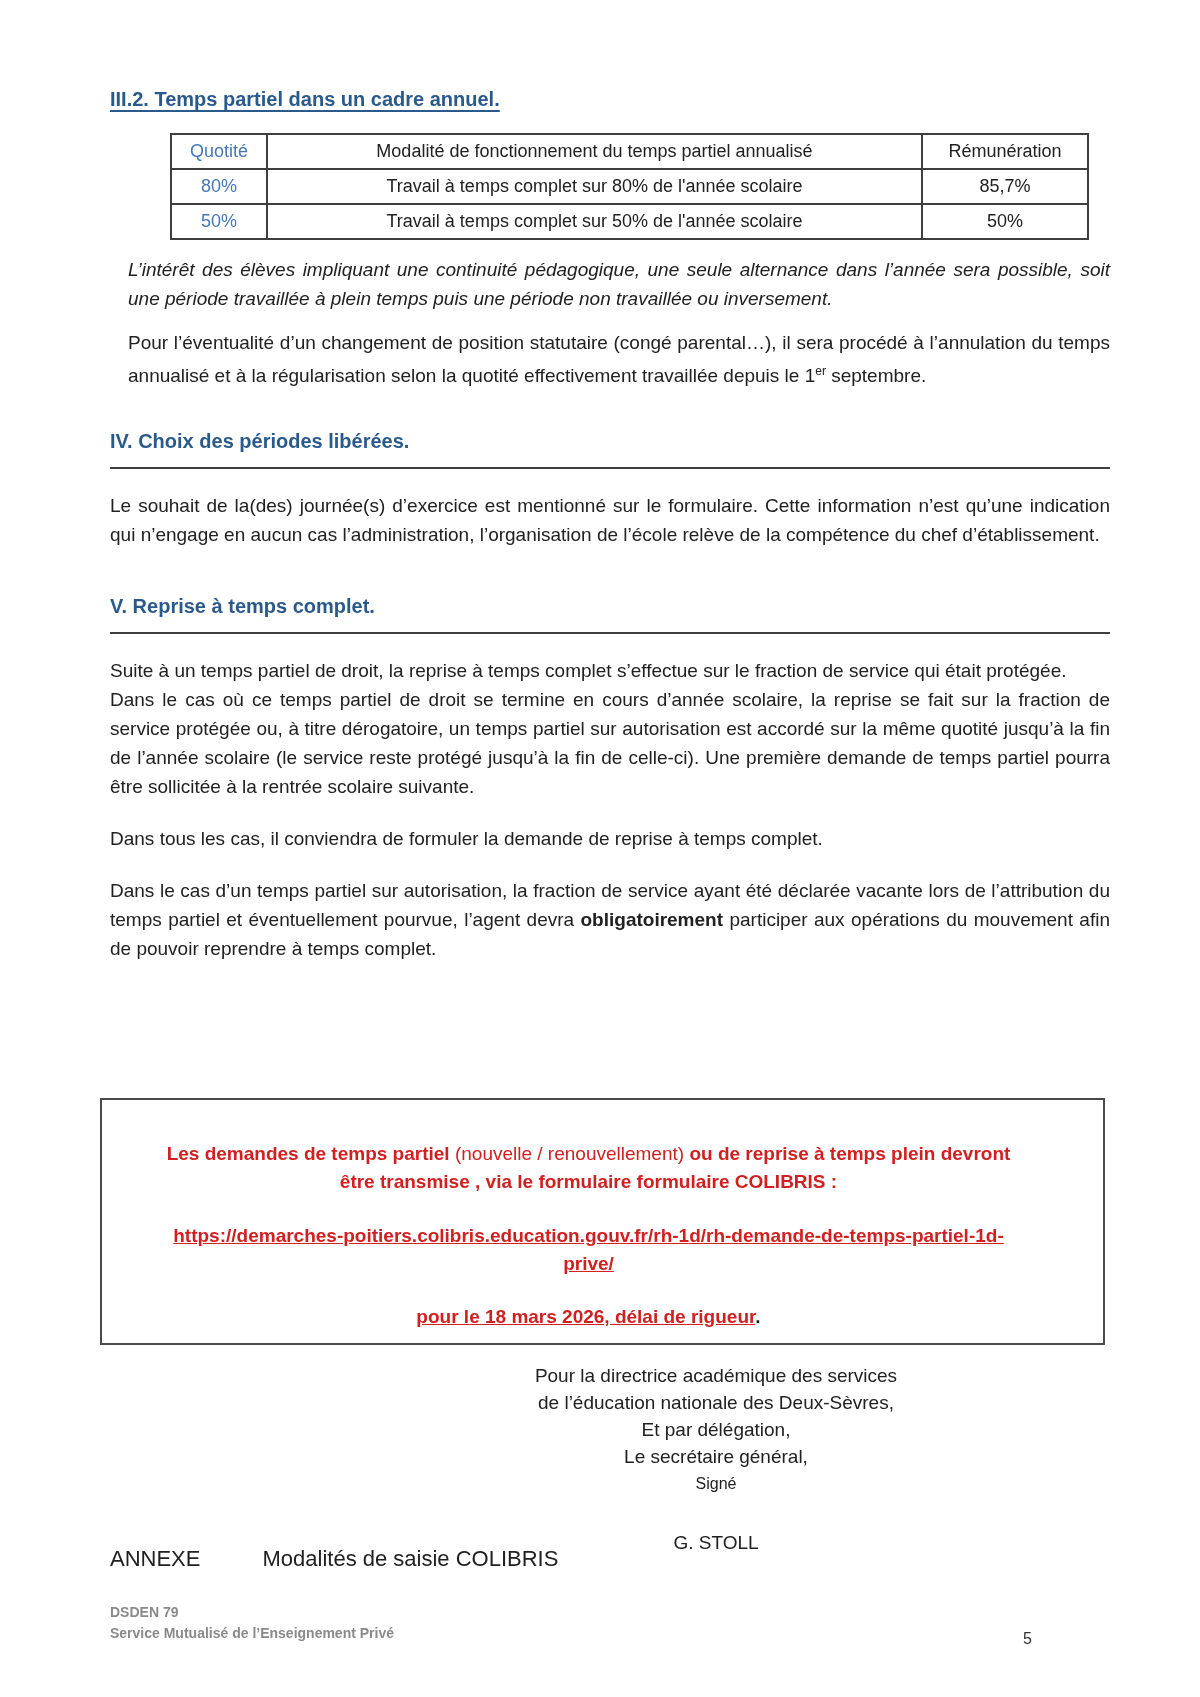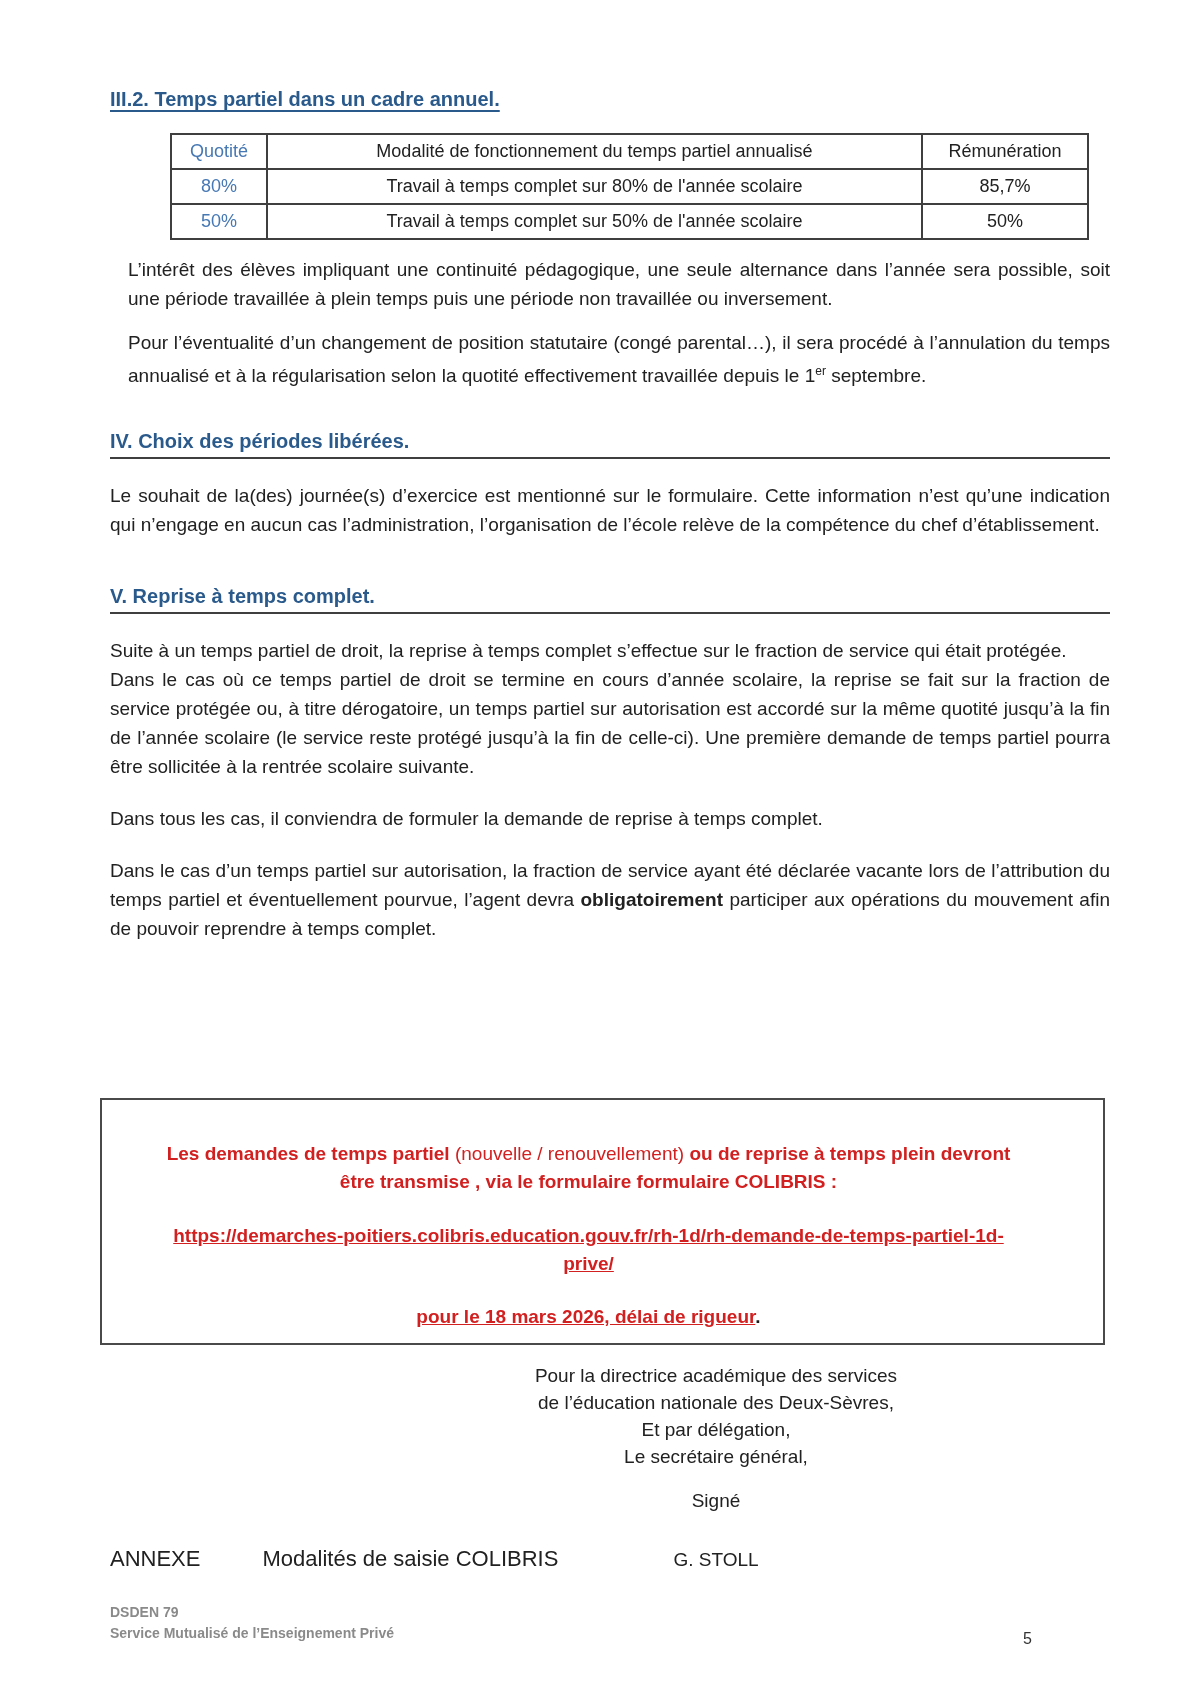--- a/index.html
+++ b/index.html
@@ -18,21 +18,21 @@
     font-size:20px;font-weight:bold;
     color:var(--heading-blue,#2a5a8c);
     text-decoration:underline;
     text-underline-offset:4px;
   }
   .h-sub{
     margin:0;
     font-size:20px;font-weight:bold;
     color:var(--heading-blue,#2a5a8c);
     border-bottom:2px solid var(--rule-dark,#3f3f3f);
-    padding-bottom:4px;
+    padding-bottom:14px;
   }
   .h-iv{margin-top:40px;}
   .h-v{margin-top:46px;}
 
   table.quota{
     border-collapse:collapse;
     margin:22px 0 0 60px;
     width:887px;
     table-layout:fixed;
   }
@@ -84,21 +84,21 @@
   .notice-deadline .dot{color:#1a1a1a;text-decoration:none;}
 
   .signature{
     position:absolute;
     right:92px;top:1362px;
     width:640px;
     text-align:center;
     font-weight:normal;
     font-size:19px;line-height:27px;
   }
-  .signature .signed{margin-top:17px;font-size:19px;}
+  .signature .signed{font-size:16px;}
   .signature .name{margin-top:32px;font-size:19px;}
 
   .annexe{
     position:absolute;left:110px;top:1546px;
     display:flex;gap:62px;
     font-size:22px;
   }
 
   .footer{
     position:absolute;left:110px;top:1602px;
@@ -133,21 +133,21 @@
         <td>85,7%</td>
       </tr>
       <tr>
         <td class="blue-cell">50%</td>
         <td>Travail à temps complet sur 50% de l'année scolaire</td>
         <td>50%</td>
       </tr>
     </tbody>
       </table>
 
-    <p class="body" style="">L’intérêt des élèves impliquant une continuité pédagogique, une seule alternance dans l’année sera possible, soit une période travaillée à plein temps puis une période non travaillée ou inversement.</p>
+    <p class="body" style="font-style:italic;">L’intérêt des élèves impliquant une continuité pédagogique, une seule alternance dans l’année sera possible, soit une période travaillée à plein temps puis une période non travaillée ou inversement.</p>
 
 
     <p class="body"><span>Pour l’éventualité d’un changement de position statutaire (congé parental…), il sera procédé à l’annulation du temps annualisé et à la régularisation selon la quotité effectivement travaillée depuis le 1</span><sup>er</sup><span> septembre.</span></p>
 
     <h2 class="h-sub h-iv">IV. Choix des périodes libérées.</h2>
 
     <p class="body flush" style="margin-top:22px;">Le souhait de la(des) journée(s) d’exercice est mentionné sur le formulaire. Cette information n’est qu’une indication qui n’engage en aucun cas l’administration, l’organisation de l’école relève de la compétence du chef d’établissement.</p>
 
     <h2 class="h-sub h-v">V. Reprise à temps complet.</h2>
 

